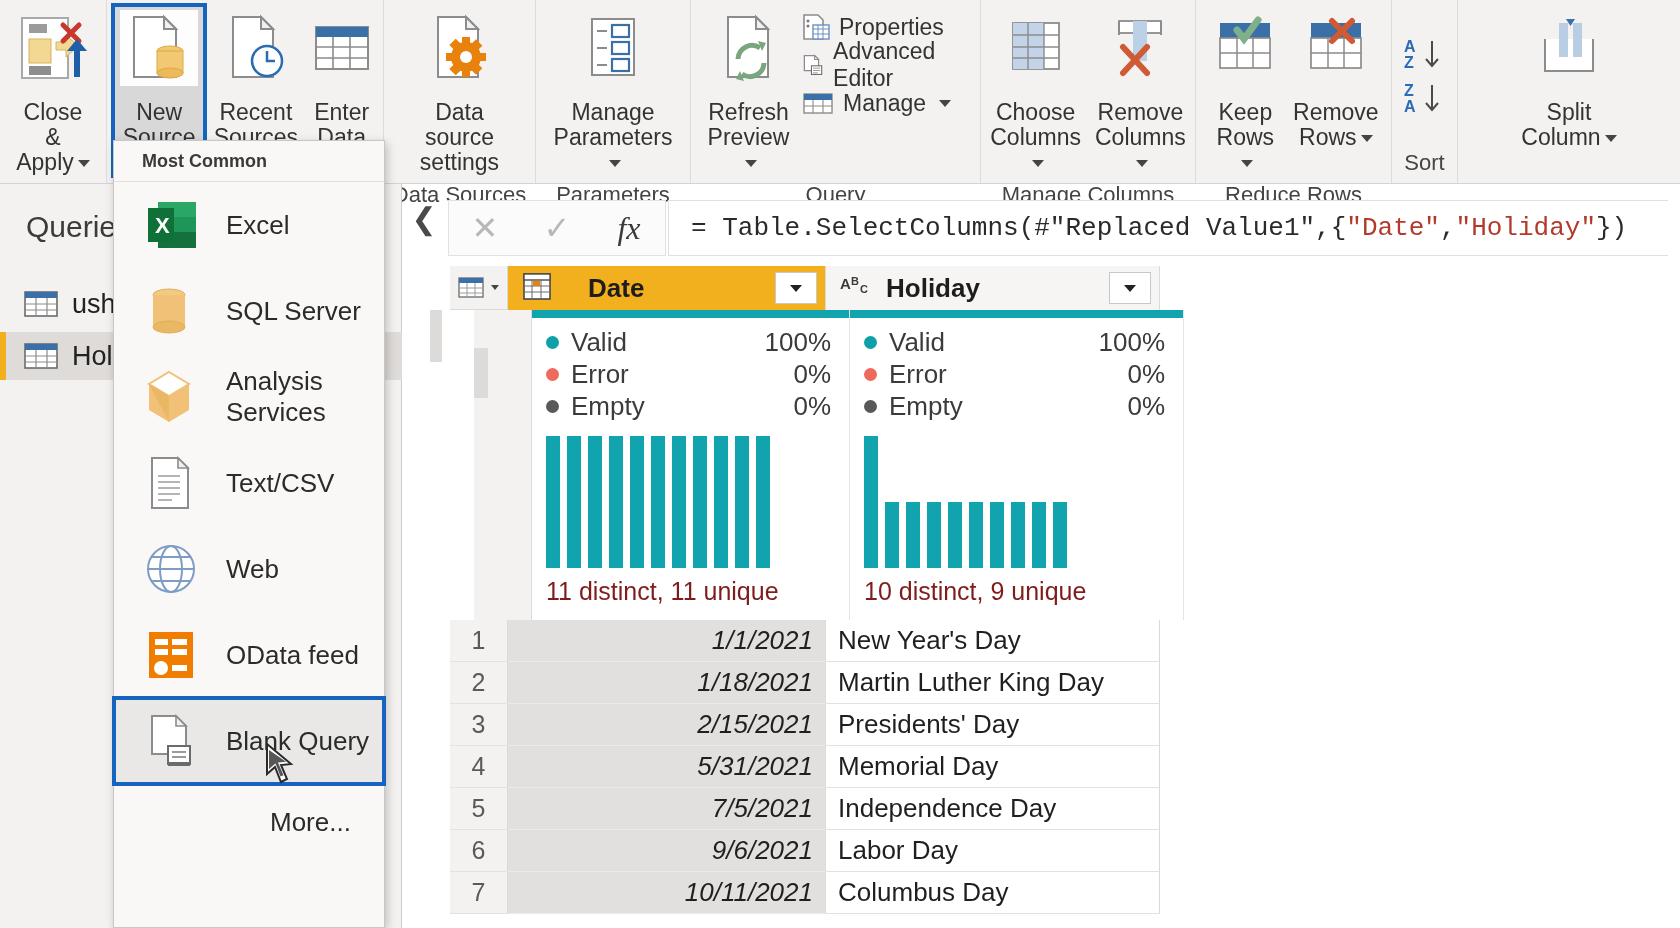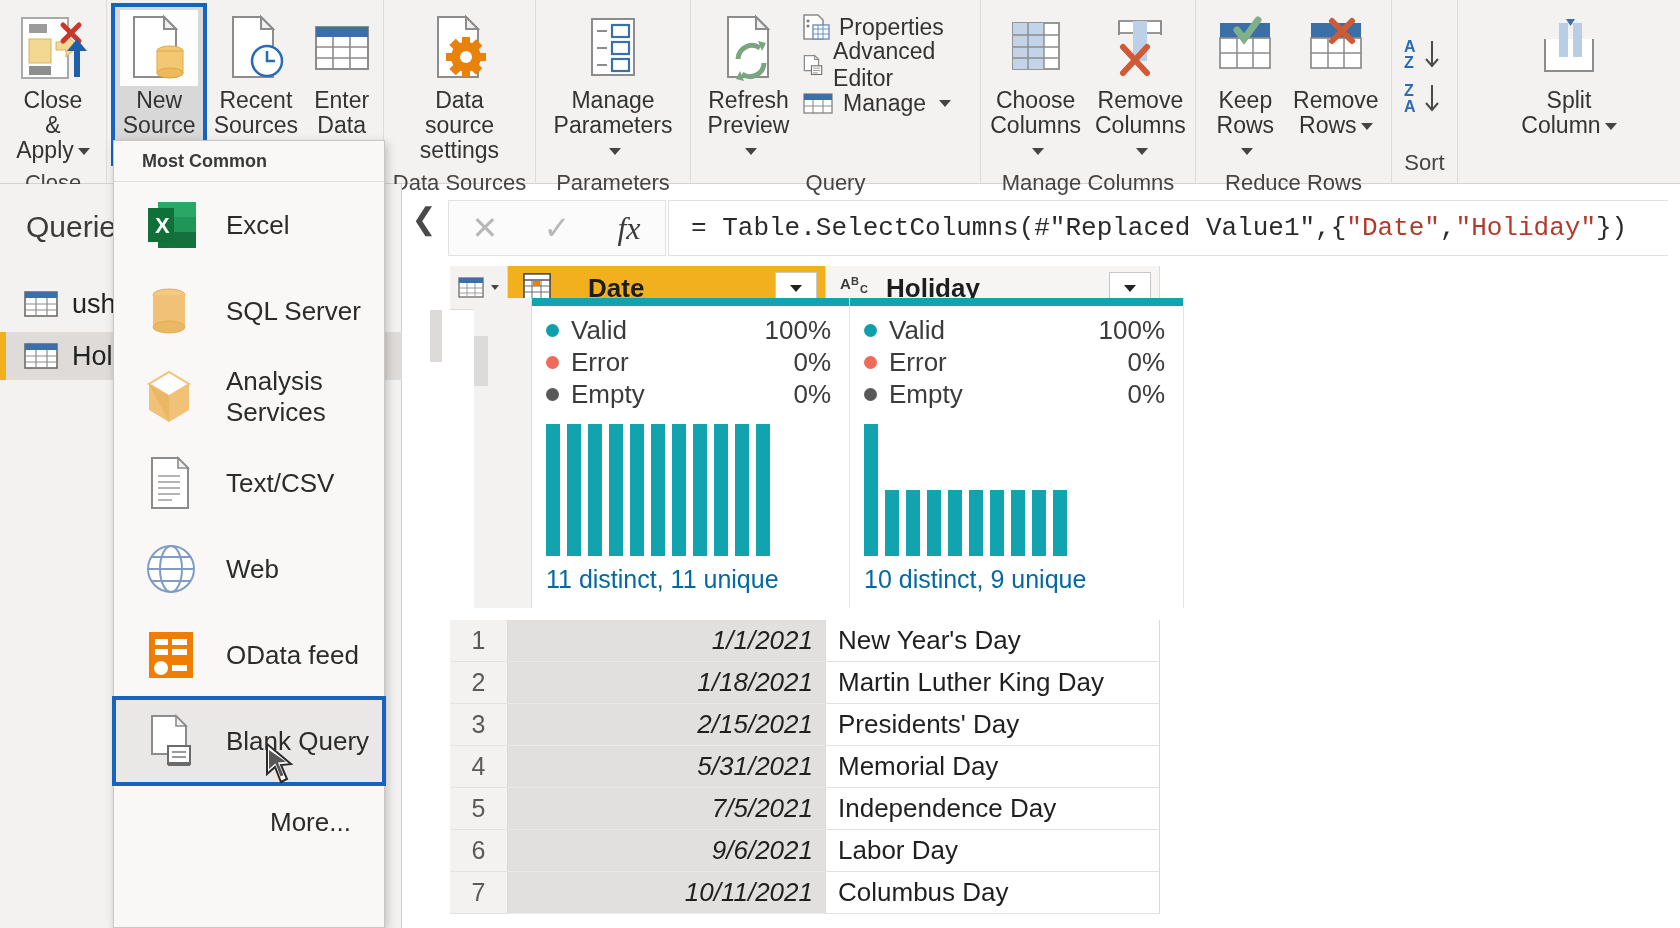--- a/index.html
+++ b/index.html
@@ -38,20 +38,21 @@
   .rgroup-label {
     height: 40px; line-height: 40px;
     font-size: 22px; color: #444; text-align: center;
     width: 100%;
   }
   .bigbtn {
     display: flex; flex-direction: column; align-items: center;
     padding: 4px 6px 0 6px;
     cursor: default;
     min-width: 60px;
+    gap: 12px;
   }
   .bigbtn .glyph {
     height: 76px; display: flex; align-items: center; justify-content: center;
   }
   .bigbtn .lbl {
     font-size: 23px; line-height: 25px; text-align: center; color: #333;
     white-space: pre-line;
     margin-top: 2px;
   }
   .caretdn { display:inline-block; width:0;height:0;
@@ -164,21 +165,21 @@
   #colhdr-holiday { width: 334px; flex: none; }
   .typeico { font-size: 20px; color: #3a3a3a; flex: none; width: 34px; }
   .hdr-filter {
     position: absolute; right: 8px; top: 6px;
     width: 42px; height: 32px; background: #ffffff; border: 1px solid #c9c7c5;
     display:flex; align-items:center; justify-content:center; cursor:pointer;
   }
   .colhdr.plain .hdr-filter { background:#ffffff; }
 
   
-  #quality-row { position: absolute; left: 0; top: 32px; height: 310px; width: 100%; display: flex; padding-left: 24px; }
+  #quality-row { position: absolute; left: 0; top: 44px; height: 310px; width: 100%; display: flex; padding-left: 24px; }
   .q-rowhdr { width: 58px; height: 310px; flex: none; background:#f3f2f1; border-right:1px solid #dcdad8; position: relative;}
   .q-rowhdr .vscroll-thumb {
     position:absolute; left: 0; top: 38px; width: 14px; height: 50px; background:#dddbd9;
   }
   .qcol {
     height: 310px; flex: none;
     border-right: 1px solid #e6e4e2;
     background: #ffffff;
     position: relative;
   }
@@ -197,21 +198,21 @@
   .qname { flex: 1; }
   .qpct { text-align: right; }
   .hist {
     position: absolute; left: 14px; bottom: 52px;
     height: 140px; width: 290px;
     display: flex; align-items: flex-end; gap: 7px;
   }
   .hbar { width: 14px; background: #11a3ae; }
   .qstats {
     position: absolute; left: 14px; bottom: 14px;
-    font-size: 25px; color: #0369a1;
+    font-size: 25px; color: #7f1d1d;
   }
 
   
   #rows { position: absolute; left: 0; top: 354px; width: 100%; }
   .drow { display: flex; height: 42px; }
   .cell-num {
     width: 58px; flex: none; background: #f3f2f1;
     border-right: 1px solid #dcdad8; border-bottom: 1px solid #e4e2e0;
     display: flex; align-items: center; justify-content: center;
     font-size: 25px; color: #5a5a5a;

